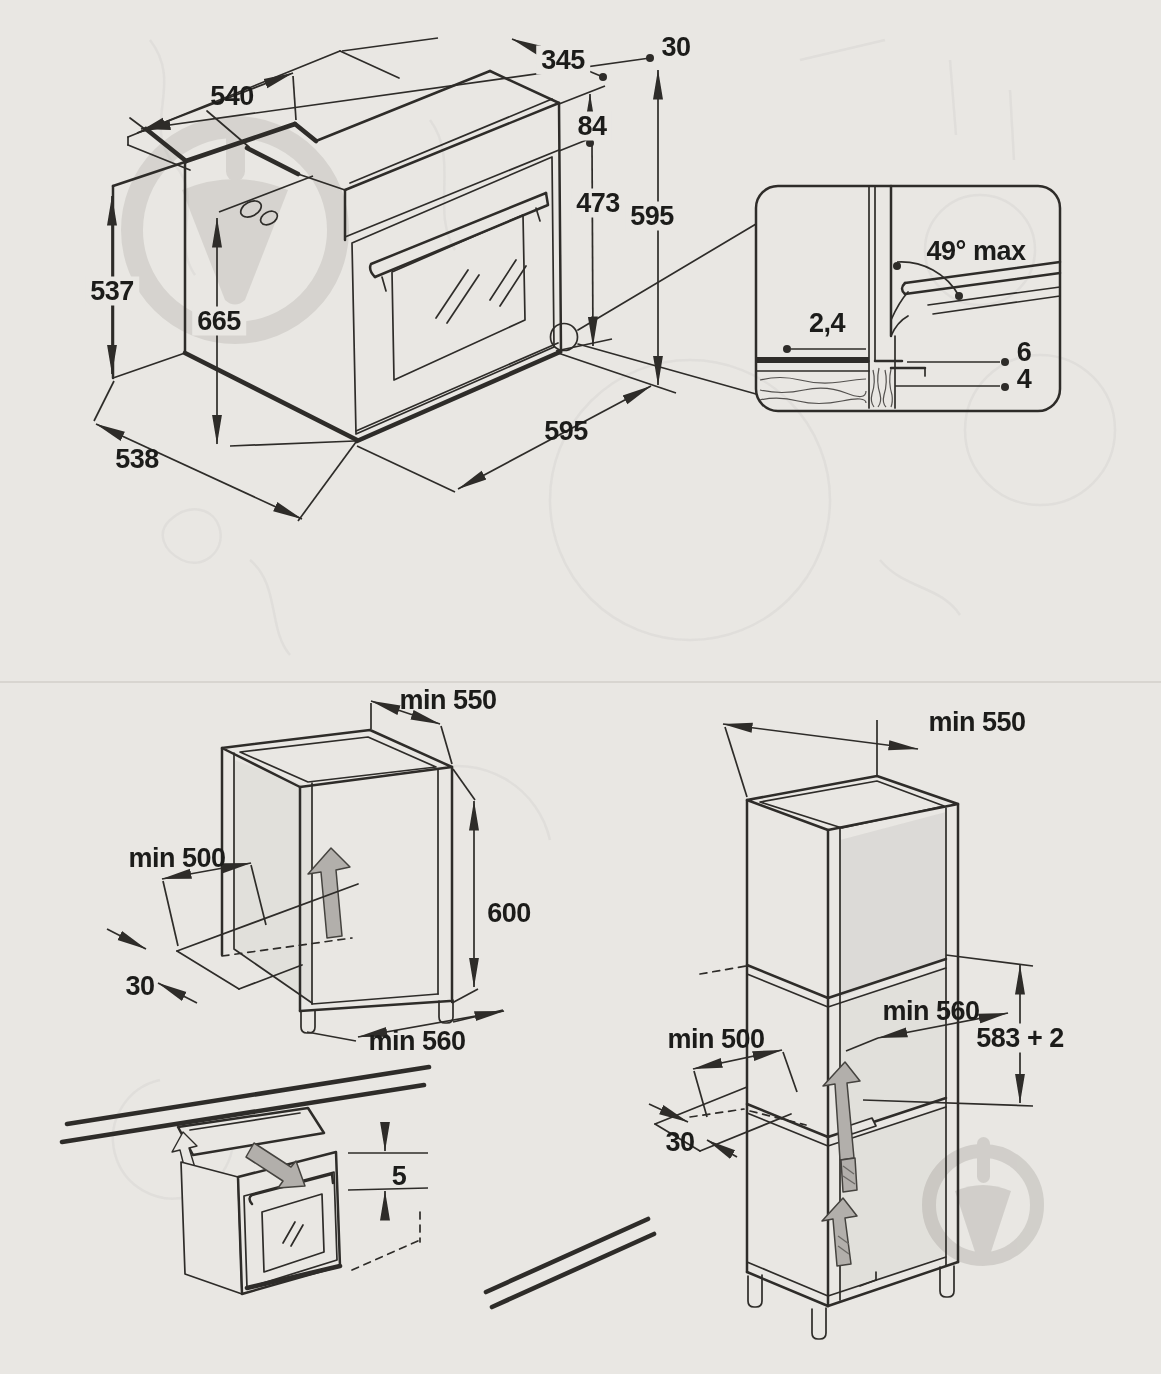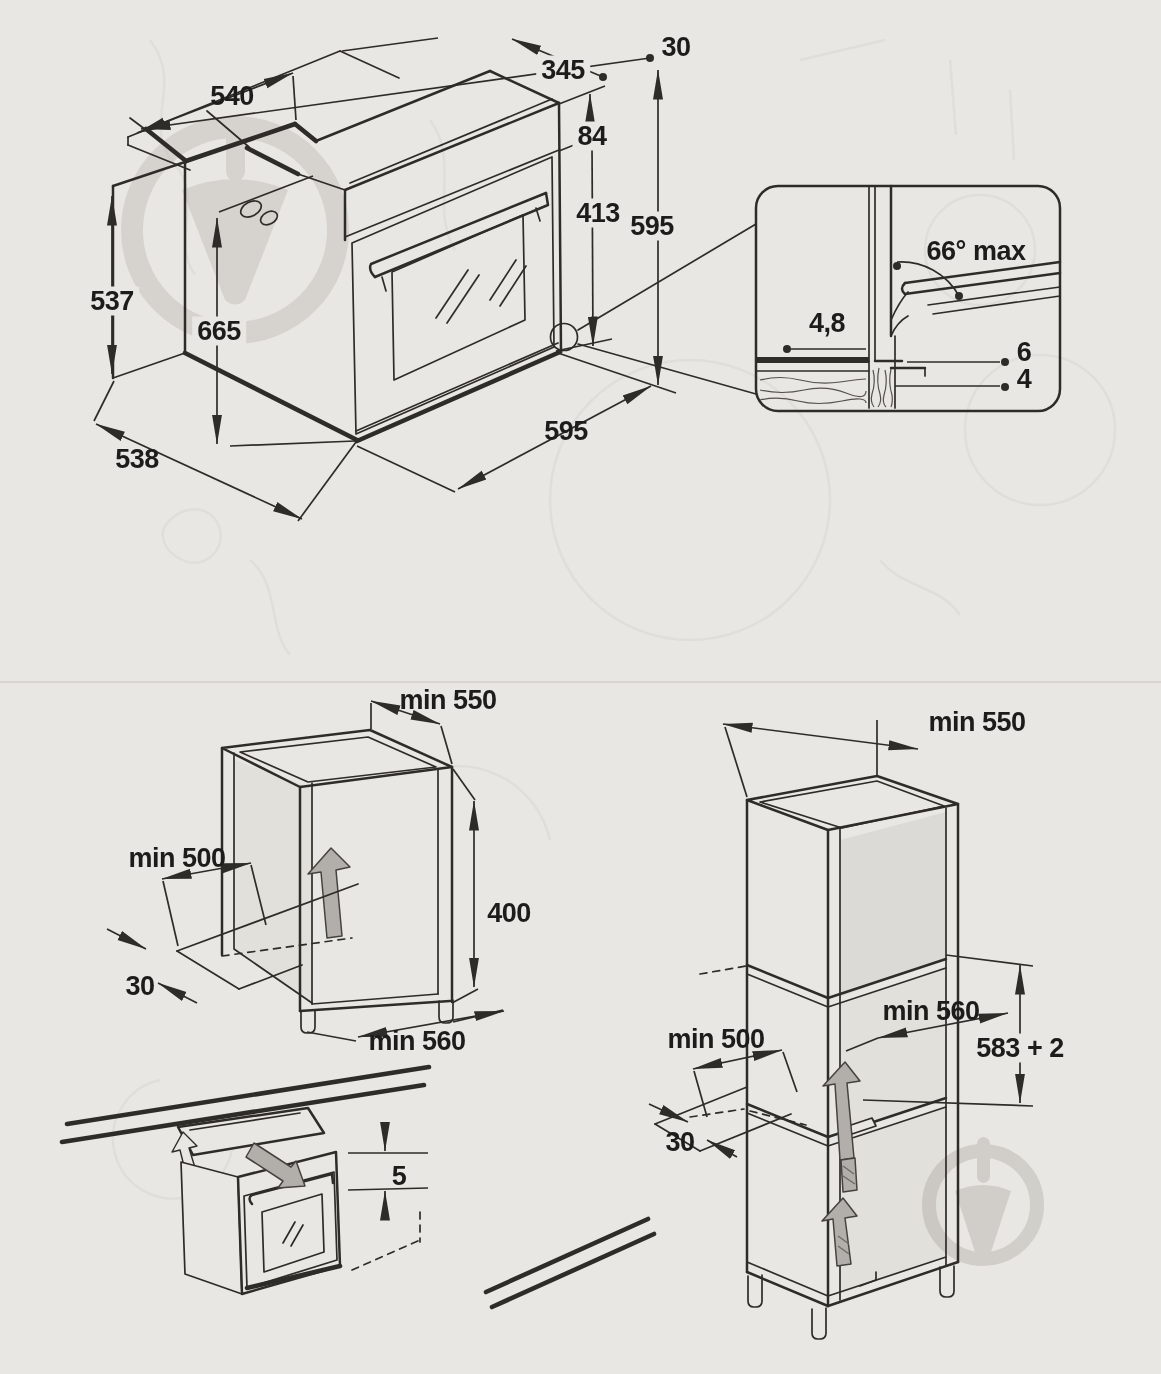--- a/index.html
+++ b/index.html
@@ -24,21 +24,21 @@
   .shade{fill:var(--shade);opacity:.07;stroke:none;}
   .shade2{fill:var(--shade);opacity:.045;stroke:none;}
   .ghost{stroke:#76736e;opacity:.07;fill:none;stroke-width:2.5;}
   .wm{fill:var(--wm);stroke:none;}
   .wmring{fill:none;stroke:var(--wm);}
   .wood{stroke:var(--ink);stroke-width:1.2;fill:none;opacity:.8;}
   .page-occlude{fill:var(--page);}
   .hatch{stroke:#6b6965;stroke-width:1.3;}
   .lbl{position:absolute;transform:translate(-50%,-50%);font-weight:700;font-size:27px;
        letter-spacing:-0.5px;color:var(--label);white-space:nowrap;line-height:1;}
-  .lbl.bg{background:var(--page);padding:1px 5px;margin-top:10px;}
+  .lbl.bg{background:var(--page);padding:1px 5px;}
 </style>
 </head>
 <body>
 
 <div id="page">
 
 <svg width="1161" height="1374" viewBox="0 0 1161 1374">
   <defs>
     <marker id="ah" viewBox="0 0 30 12" refX="29.5" refY="6" markerWidth="30" markerHeight="12" orient="auto-start-reverse" markerUnits="userSpaceOnUse">
       <path d="M0,1 L30,6 L0,11 Z" fill="#2e2c29"></path>
@@ -322,35 +322,35 @@
     <line class="dim" x1="783" y1="1052" x2="797" y2="1092"></line>
     <line class="dim end" x1="649" y1="1104" x2="688" y2="1122"></line>
     <line class="dim end" x1="737" y1="1157" x2="707" y2="1140"></line>
   </g>
 </svg>
 
 <div class="lbl" style="left:232px;top:96px">540</div>
 <div class="lbl bg" style="left:563px;top:60px">345</div>
 <div class="lbl" style="left:676px;top:47px">30</div>
 <div class="lbl bg" style="left:592px;top:126px">84</div>
-<div class="lbl bg" style="left:598px;top:203px">413</div>
+<div class="lbl bg" style="left:598px;top:203px">473</div>
 <div class="lbl bg" style="left:652px;top:216px">595</div>
 <div class="lbl bg" style="left:112px;top:291px">537</div>
 <div class="lbl bg" style="left:219px;top:321px">665</div>
 <div class="lbl" style="left:137px;top:459px">538</div>
 <div class="lbl" style="left:566px;top:431px">595</div>
 
-<div class="lbl" style="left:976px;top:251px">66° max</div>
-<div class="lbl" style="left:827px;top:323px">4,8</div>
+<div class="lbl" style="left:976px;top:251px">49° max</div>
+<div class="lbl" style="left:827px;top:323px">2,4</div>
 <div class="lbl" style="left:1024px;top:352px">6</div>
 <div class="lbl" style="left:1024px;top:379px">4</div>
 
 <div class="lbl" style="left:448px;top:700px">min 550</div>
 <div class="lbl" style="left:177px;top:858px">min 500</div>
-<div class="lbl" style="left:509px;top:913px">400</div>
+<div class="lbl" style="left:509px;top:913px">600</div>
 <div class="lbl" style="left:140px;top:986px">30</div>
 <div class="lbl" style="left:417px;top:1041px">min 560</div>
 
 <div class="lbl" style="left:399px;top:1176px">5</div>
 
 <div class="lbl" style="left:977px;top:722px">min 550</div>
 <div class="lbl" style="left:931px;top:1011px">min 560</div>
 <div class="lbl bg" style="left:1020px;top:1038px">583 + 2</div>
 <div class="lbl" style="left:716px;top:1039px">min 500</div>
 <div class="lbl" style="left:680px;top:1142px">30</div>

